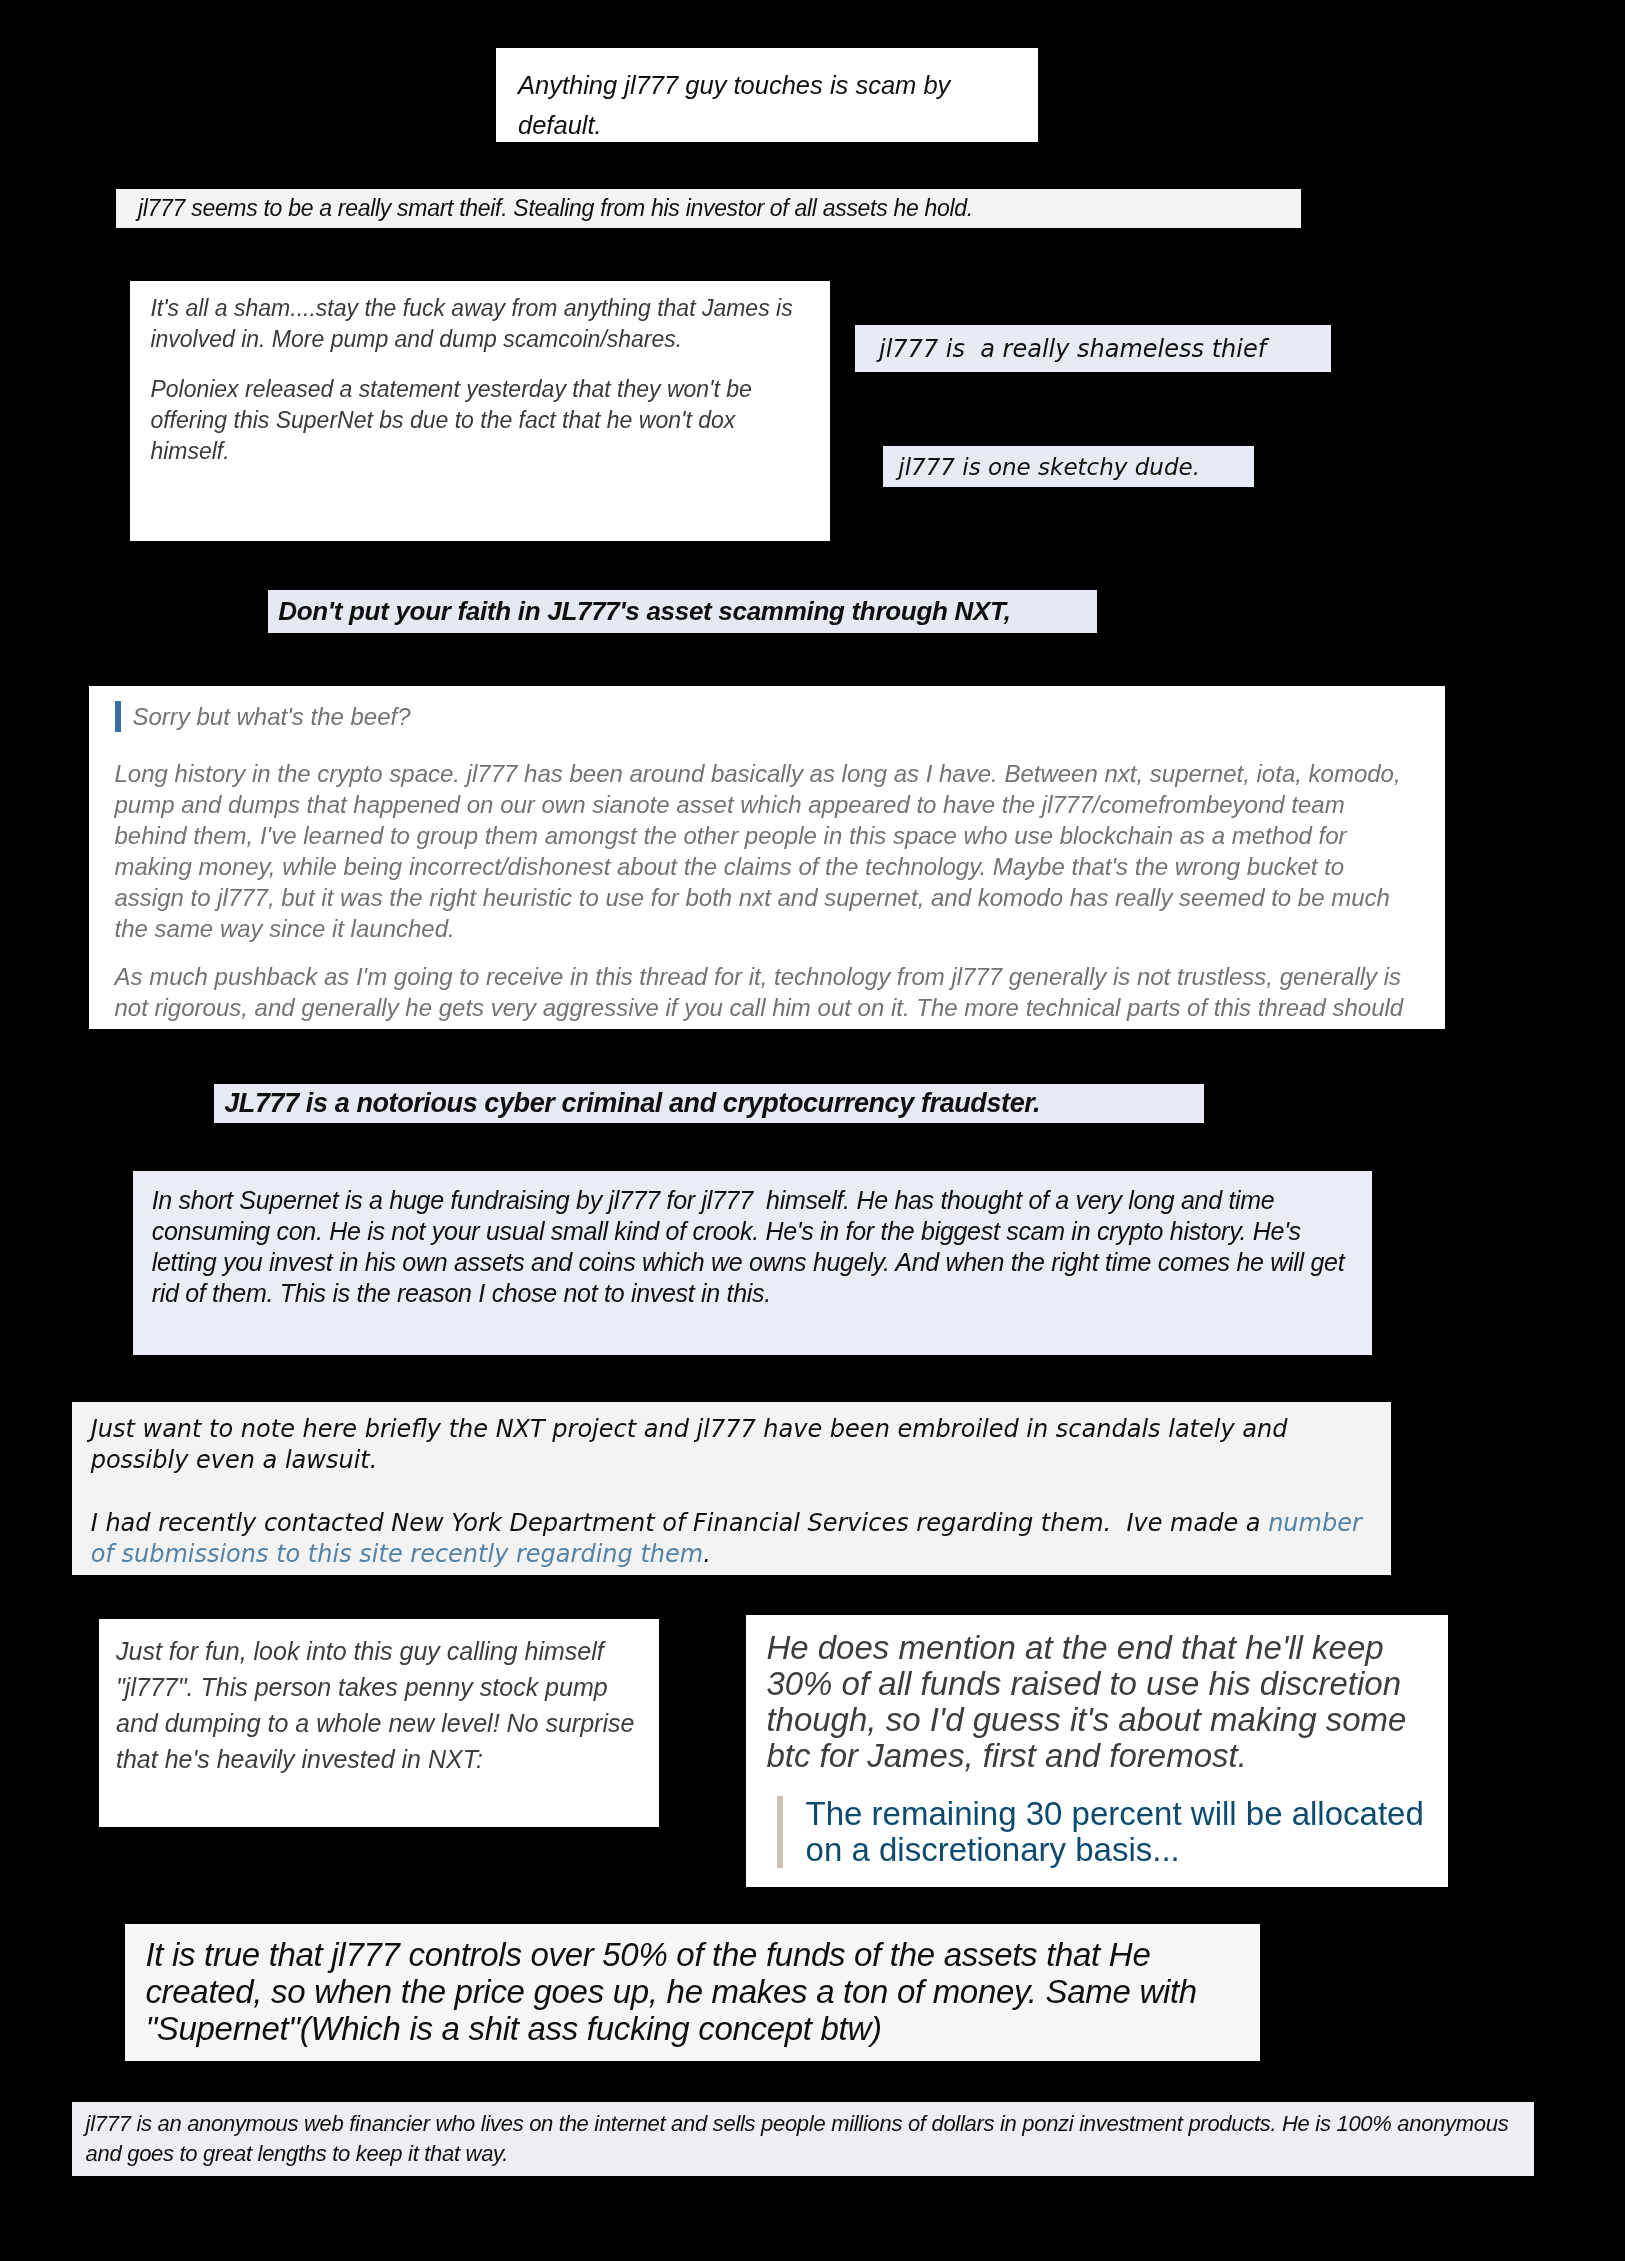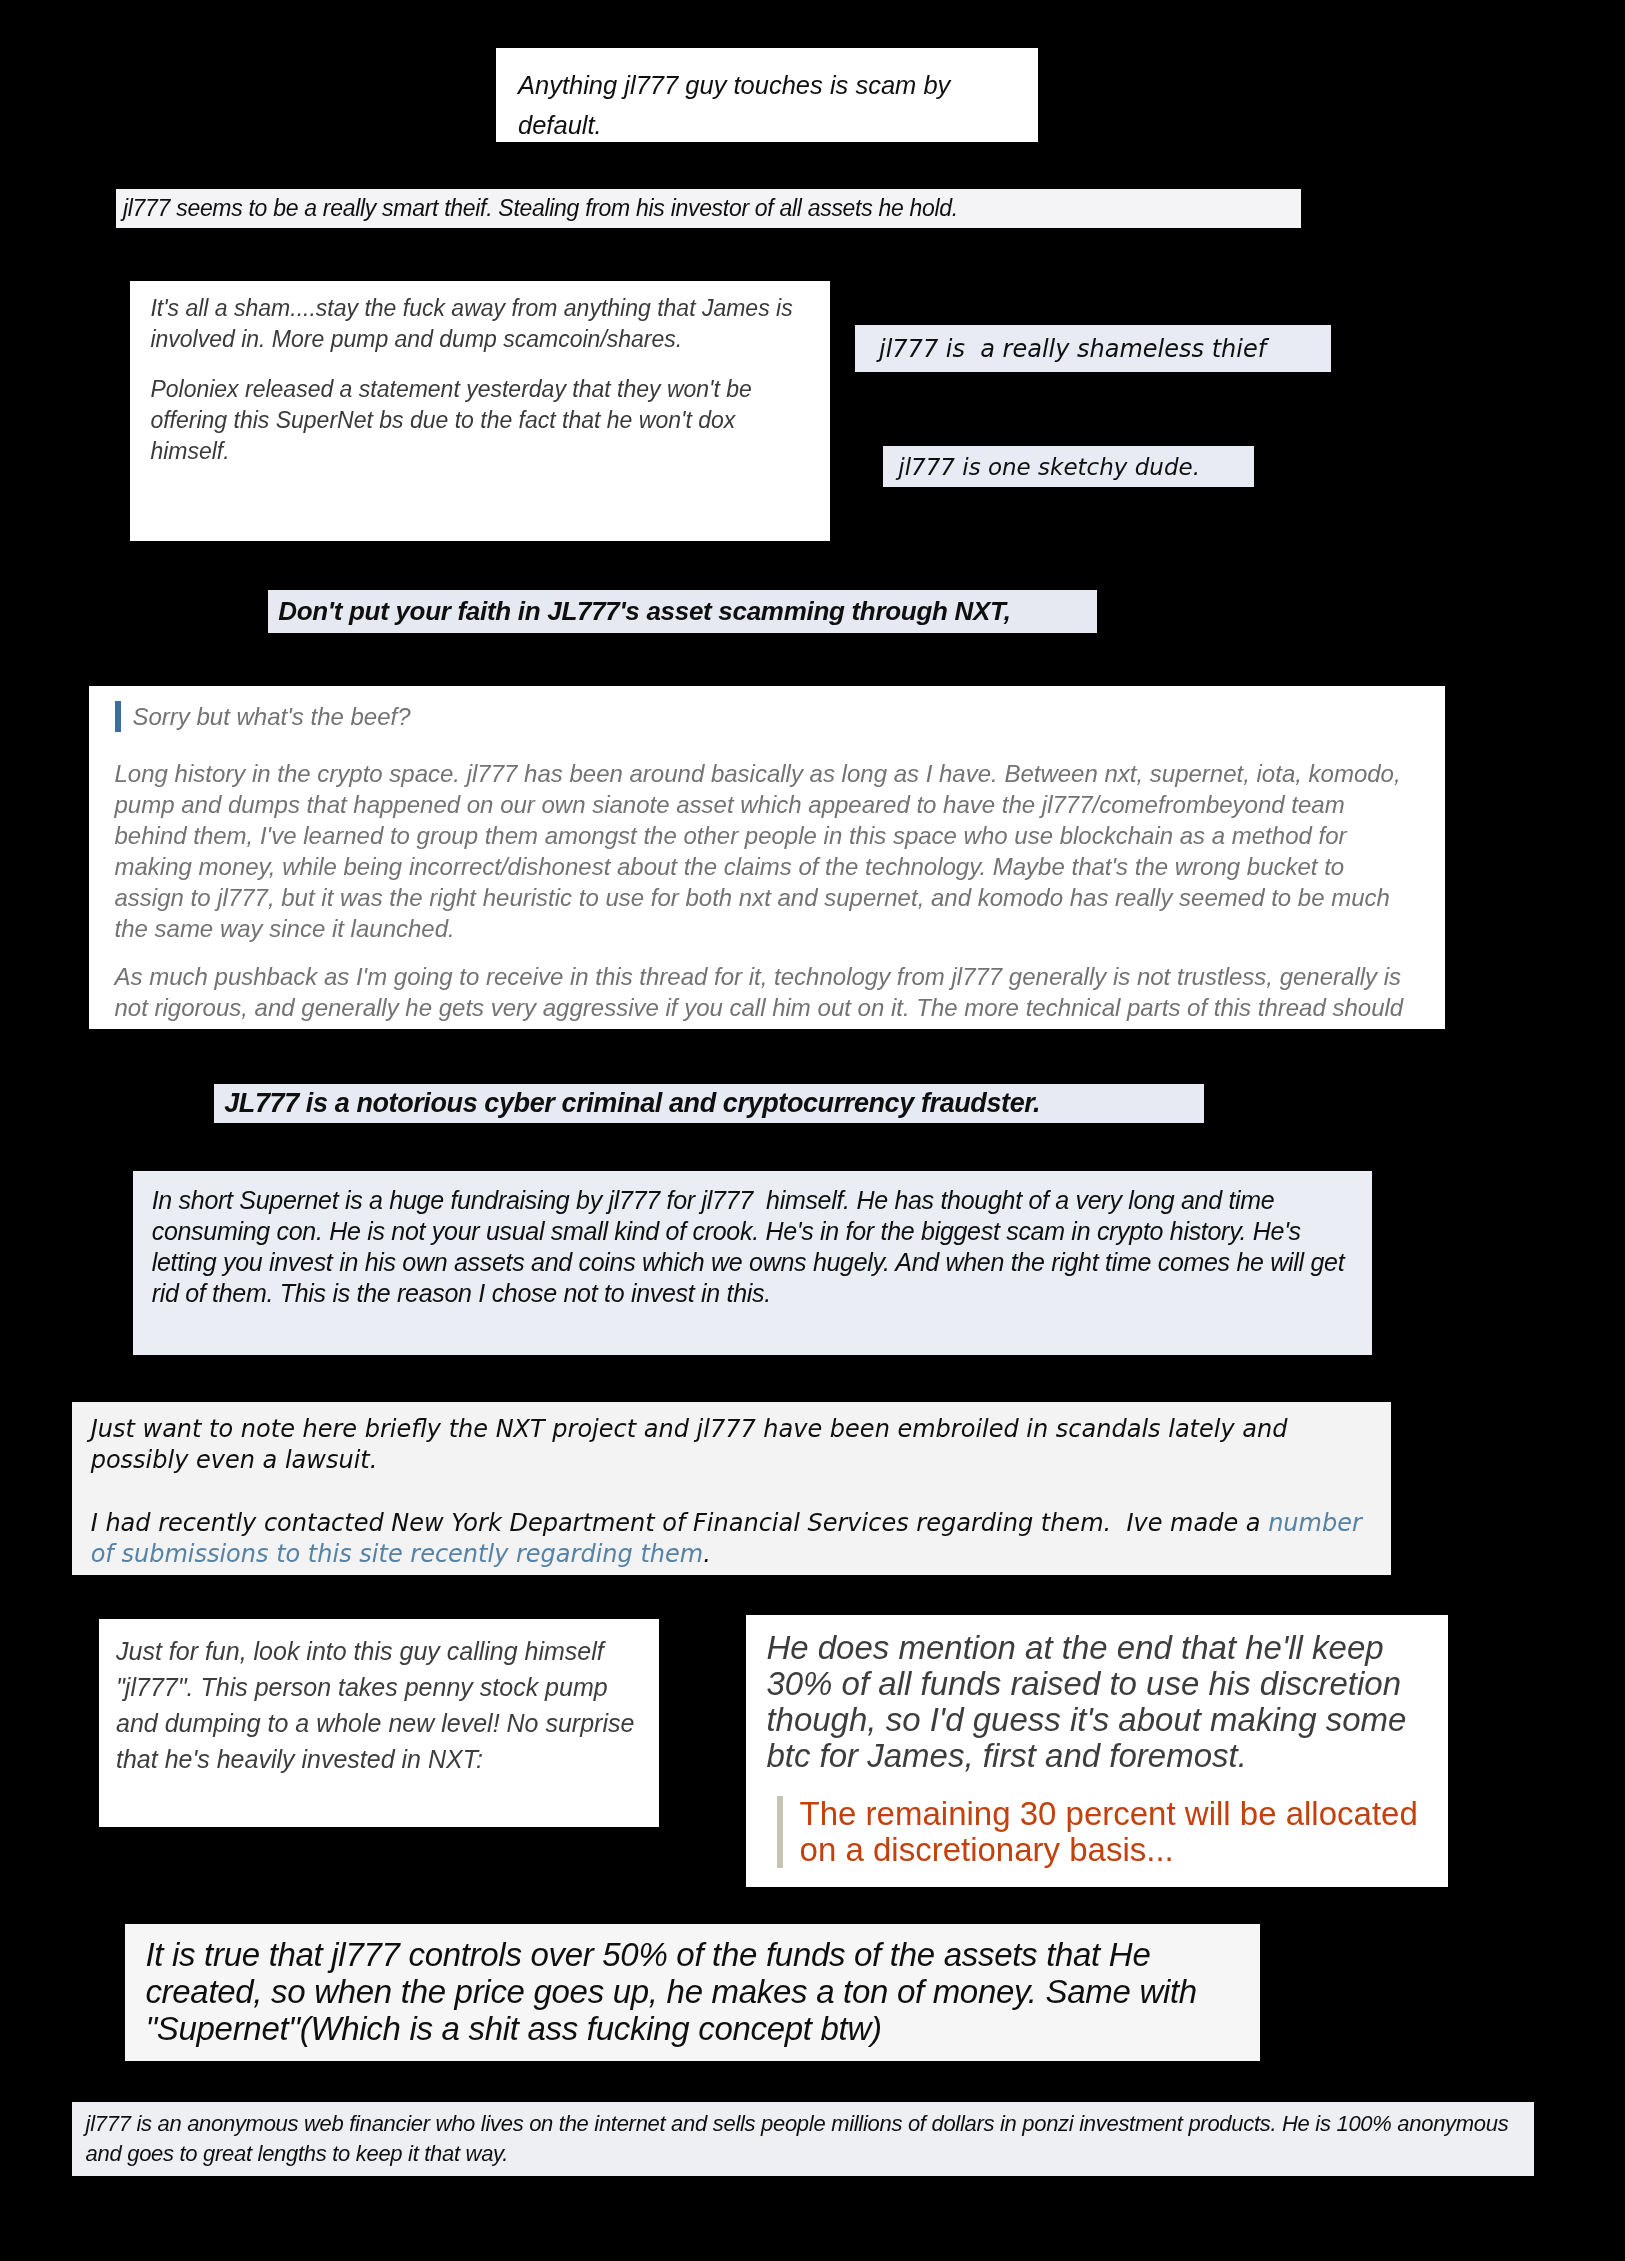--- a/index.html
+++ b/index.html
@@ -27,21 +27,21 @@
   .f-arial   { font-family: "Liberation Sans", sans-serif; }
   .f-verdana { font-family: "DejaVu Sans", sans-serif; }
   .f-narrow  { font-family: "Liberation Sans", sans-serif; font-stretch: condensed; letter-spacing: -0.3px; }
   .f-light   { font-family: "Liberation Sans", sans-serif; color: #3d3d3d; }
 
   
   #q1 { left: 496px; top: 48px; width: 542px; height: 94px;
         background: #ffffff; padding: 17px 22px; font-size: 25.5px; line-height: 40px; }
 
   #q2 { left: 116px; top: 189px; width: 1185px; height: 39px;
-        background: #f4f4f6; padding: 0 7px; font-size: 23px; line-height: 39px; }
+        background: #f4f4f6; padding: 0 22px; font-size: 23px; line-height: 39px; }
 
   #q3 { left: 130px; top: 281px; width: 700px; height: 260px;
         background: #ffffff; padding: 12px 20.4px; font-size: 23px; line-height: 31px; color: #3a3a3a; }
   #q3 .p2 { margin-top: 18.7px; }
 
   #q4 { left: 855px; top: 325px; width: 476px; height: 47px;
         background: #e9ebf4; display: flex; align-items: center; padding-left: 24px;
         font-size: 24px; }
 
   #q5 { left: 883px; top: 446px; width: 371px; height: 41px;
@@ -66,22 +66,22 @@
   #q10 { left: 72px; top: 1402px; width: 1319px; height: 173px;
          background: #f3f3f3; padding: 12px 18.7px; font-size: 24px; line-height: 31px; }
   #q10 .p2 { margin-top: 32px; }
   #q10 .link { color: #5582a5; cursor: pointer; }
 
   #q11 { left: 99px; top: 1619px; width: 560px; height: 208px;
          background: #ffffff; padding: 13.6px 17px; font-size: 25px; line-height: 36px; }
 
   #q12 { left: 746px; top: 1615px; width: 702px; height: 272px;
          background: #ffffff; padding: 15.3px 20.4px; font-size: 33px; line-height: 36px; }
-  #q12 blockquote { margin: 22px 0 0 10.2px; padding-left: 17px;
-         border-left: 6px solid #c9c3b3; color: #c2410c; white-space: pre-wrap; }
+  #q12 blockquote { margin: 22px 0 0 10.2px; padding-left: 23px;
+         border-left: 6px solid #c9c3b3; color: #0c4a6e; white-space: pre-wrap; }
 
   #q13 { left: 125px; top: 1924px; width: 1135px; height: 137px;
          background: #f6f6f6; padding: 12px 20.4px; font-size: 33px; line-height: 37px; }
 
   #q14 { left: 72px; top: 2102px; width: 1462px; height: 74px;
          background: #edeff2; padding: 6.8px 13.6px; font-size: 22px; line-height: 30px; }
 </style>
 </head>
 <body>
 

